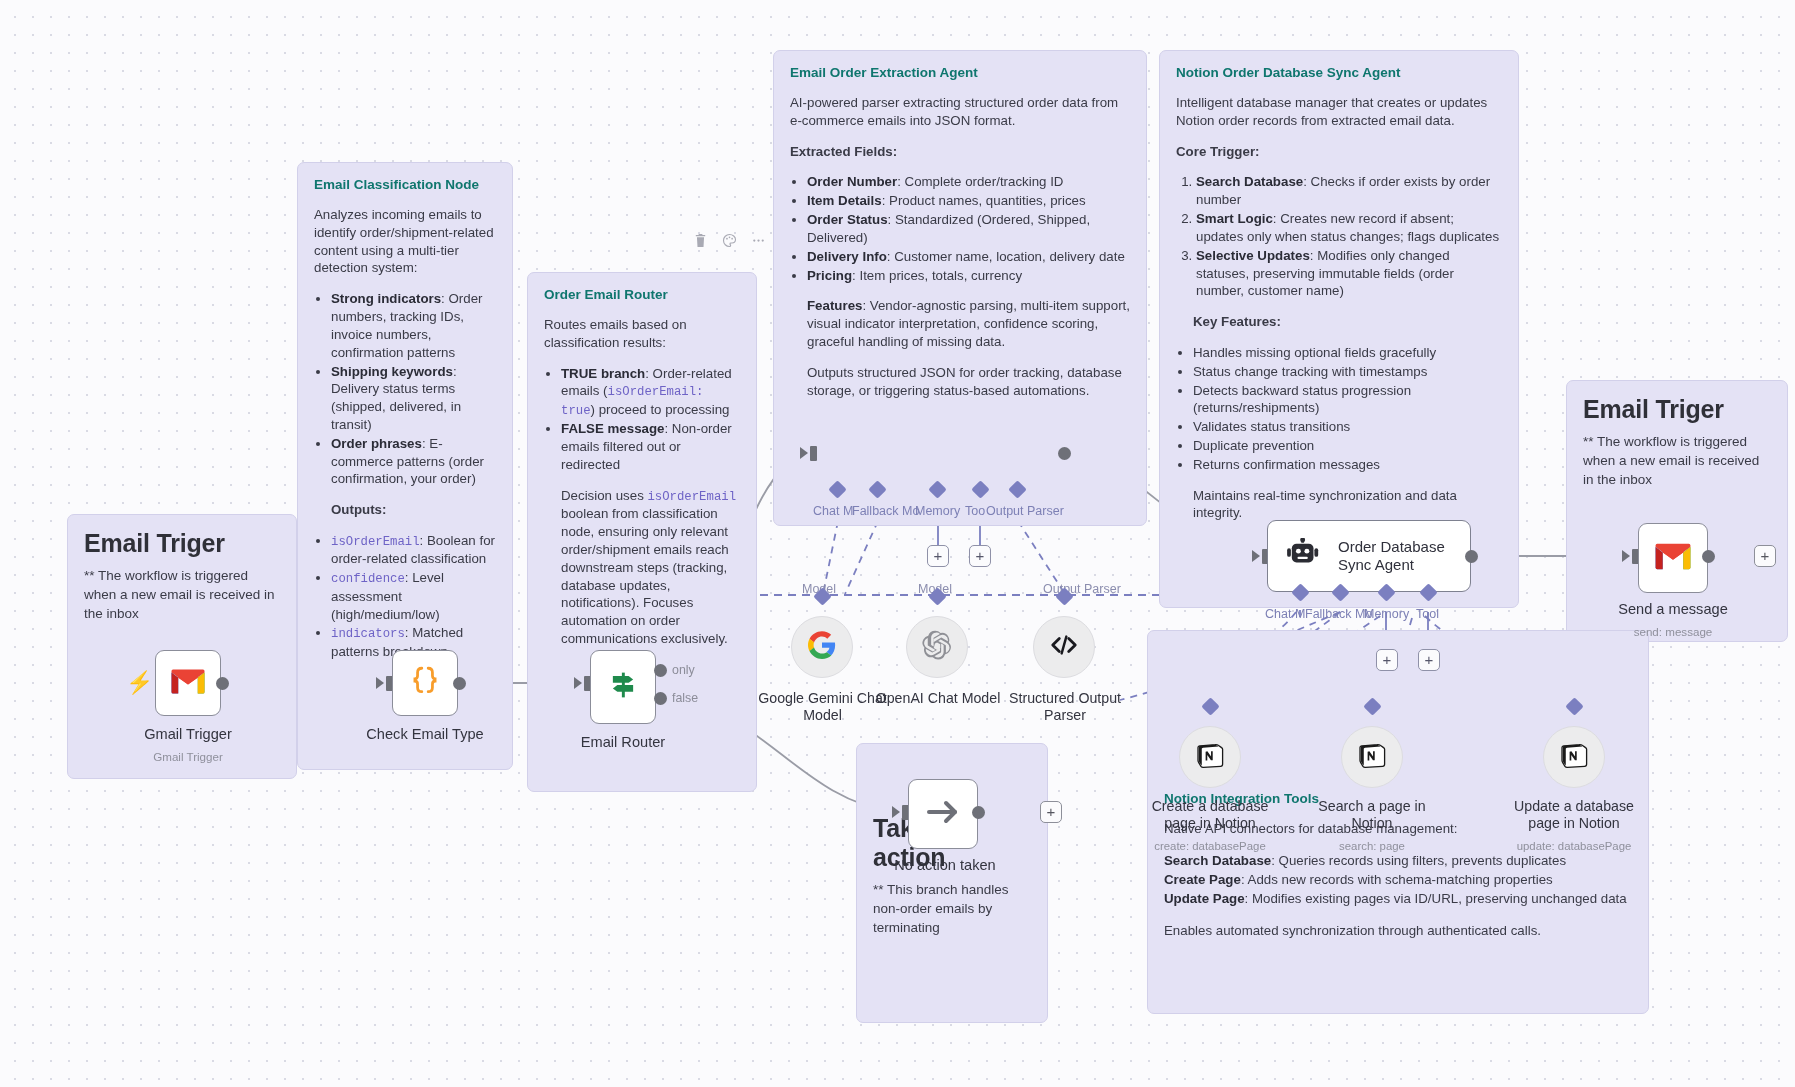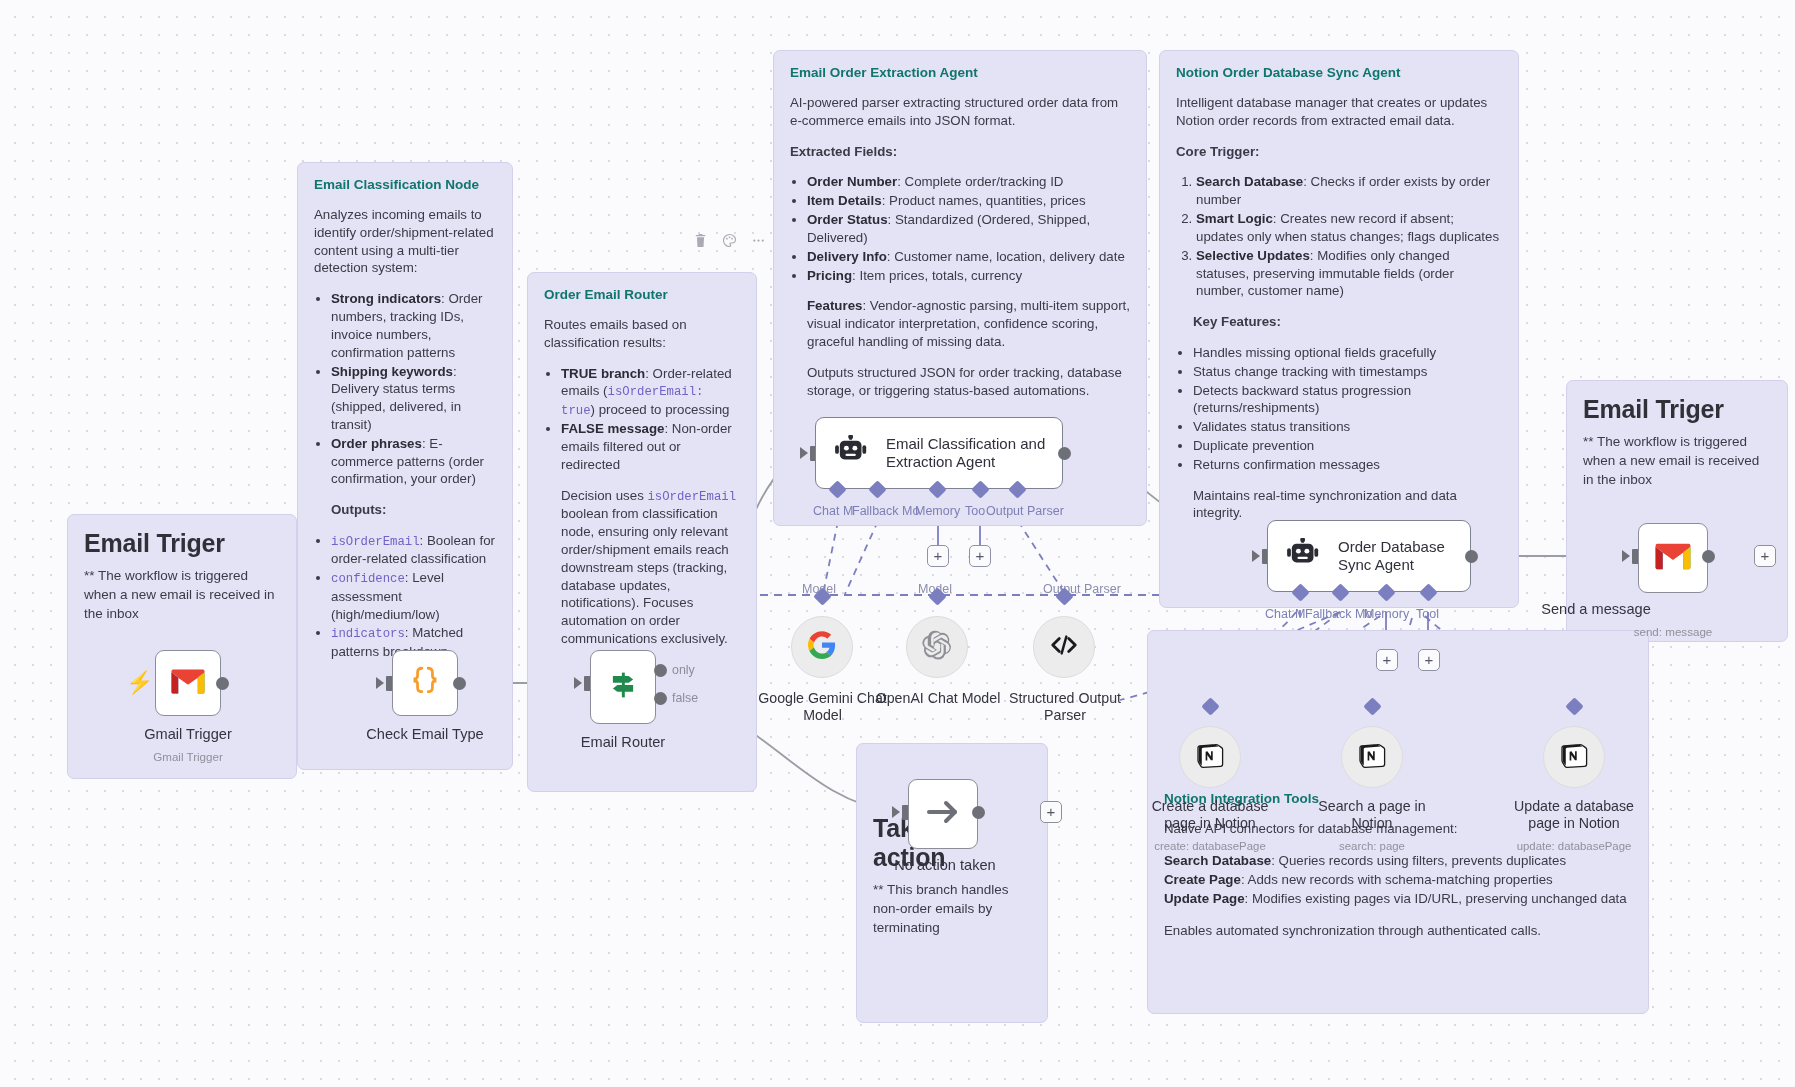--- a/index.html
+++ b/index.html
@@ -423,106 +423,91 @@
     </span>
   </div>
   <div class="port-out" style="left:654px; top:664px;"></div>
   <div class="edge-label" style="left:672px; top:663px;">only</div>
   <div class="port-out" style="left:654px; top:692px;"></div>
   <div class="edge-label" style="left:672px; top:691px;">false</div>
   <div class="node-label" style="left:533px; top:734px; width:180px;">Email Router</div>
 
   <div class="port-arrow" style="left:800px; top:447px;"></div>
   <div class="port-in" style="left:810px; top:446px;"></div>
-  <div class="node agent" style="left:815px; top:417px; width:248px; height:72px;">
+  <div class="port-out" style="left:1058px; top:447px;"></div>
+
+  <div class="diamond" style="left:831px; top:483px;"></div>
+  <div class="diamond" style="left:871px; top:483px;"></div>
+  <div class="diamond" style="left:931px; top:483px;"></div>
+  <div class="diamond" style="left:974px; top:483px;"></div>
+  <div class="diamond" style="left:1011px; top:483px;"></div>
+
+  <div class="sub-port-label" style="left:813px; top:504px;">Chat M</div>
+  <div class="sub-port-label" style="left:852px; top:504px;">Fallback Mo</div>
+  <div class="sub-port-label" style="left:915px; top:504px;">Memory</div>
+  <div class="sub-port-label" style="left:965px; top:504px;">Too</div>
+  <div class="sub-port-label" style="left:986px; top:504px;">Output Parser</div>
+
+  <div class="plus-btn" style="left:927px; top:545px;">+</div>
+  <div class="plus-btn" style="left:969px; top:545px;">+</div>
+
+  <div class="sub-port-label grey" style="left:802px; top:582px;">Model</div>
+  <div class="sub-port-label grey" style="left:918px; top:582px;">Model</div>
+  <div class="sub-port-label grey" style="left:1043px; top:582px;">Output Parser</div>
+
+  <div class="diamond" style="left:816px; top:590px;"></div>
+  <div class="circ-node" style="left:791px; top:616px;">
+    <span>
+      <svg width="28" height="28" viewBox="0 0 48 48">
+        <path fill="#EA4335" d="M24 9.5c3.5 0 6.6 1.2 9 3.6l6.7-6.7C35.6 2.6 30.2.5 24 .5 14.6.5 6.5 5.9 2.6 13.8l7.8 6.1C12.3 14 17.6 9.5 24 9.5z"></path>
+        <path fill="#4285F4" d="M46.5 24.5c0-1.6-.1-3.2-.4-4.7H24v9h12.7c-.6 3-2.3 5.5-4.8 7.2l7.6 5.9c4.4-4.1 7-10.1 7-17.4z"></path>
+        <path fill="#FBBC05" d="M10.4 28.6c-.5-1.4-.8-2.9-.8-4.6s.3-3.2.8-4.6l-7.8-6.1C1 16.5 0 20.1 0 24s1 7.5 2.6 10.7l7.8-6.1z"></path>
+        <path fill="#34A853" d="M24 48c6.5 0 11.9-2.1 15.9-5.8l-7.6-5.9c-2.1 1.4-4.8 2.3-8.3 2.3-6.4 0-11.7-4.5-13.6-10.4l-7.8 6.1C6.5 42.1 14.6 48 24 48z"></path>
+      </svg>
+    </span>
+  </div>
+  <div class="circ-label" style="left:750px; top:690px; width:145px;">Google Gemini Chat Model</div>
+
+  <div class="diamond" style="left:931px; top:590px;"></div>
+  <div class="circ-node" style="left:906px; top:616px;">
+    <span>
+      <svg width="30" height="30" viewBox="0 0 24 24">
+        <path fill="#8f9096" d="M21.5 9.9a5.7 5.7 0 0 0-.5-4.7 5.8 5.8 0 0 0-6.2-2.8A5.7 5.7 0 0 0 10.5.6a5.8 5.8 0 0 0-5.5 4A5.7 5.7 0 0 0 1.2 7.4a5.8 5.8 0 0 0 .7 6.8 5.7 5.7 0 0 0 .5 4.7 5.8 5.8 0 0 0 6.2 2.8 5.7 5.7 0 0 0 4.3 1.9 5.8 5.8 0 0 0 5.5-4 5.7 5.7 0 0 0 3.8-2.8 5.8 5.8 0 0 0-.7-6.9zM12.9 21.9a4.3 4.3 0 0 1-2.8-1l.1-.1 4.7-2.7a.8.8 0 0 0 .4-.7v-6.6l2 1.2v5.5a4.3 4.3 0 0 1-4.4 4.4zM3.6 17.9a4.3 4.3 0 0 1-.5-2.9l.1.1 4.7 2.7a.8.8 0 0 0 .8 0l5.7-3.3v2.3l-4.8 2.8a4.3 4.3 0 0 1-5.9-1.6zM2.3 8.2a4.3 4.3 0 0 1 2.3-1.9v5.6a.8.8 0 0 0 .4.7l5.7 3.3-2 1.2-4.8-2.8a4.3 4.3 0 0 1-1.6-5.9zm16.4 3.8l-5.7-3.3 2-1.2 4.8 2.8a4.3 4.3 0 0 1-.7 7.8V12.7a.8.8 0 0 0-.4-.7zm2-3l-.1-.1-4.7-2.7a.8.8 0 0 0-.8 0l-5.7 3.3V7.2l4.8-2.8a4.3 4.3 0 0 1 6.4 4.5zM9.3 13.1l-2-1.2V6.4a4.3 4.3 0 0 1 7.1-3.3l-.1.1-4.7 2.7a.8.8 0 0 0-.4.7zm1.1-2.3L12 9.9l2.6 1.5v3L12 15.9l-2.6-1.5z"></path>
+      </svg>
+    </span>
+  </div>
+  <div class="circ-label" style="left:868px; top:690px; width:140px;">OpenAI Chat Model</div>
+
+  <div class="diamond" style="left:1058px; top:590px;"></div>
+  <div class="circ-node" style="left:1033px; top:616px;">
+    <span>
+      <svg width="30" height="30" viewBox="0 0 32 32">
+        <path d="M11 9L4 16l7 7" fill="none" stroke="#1a1a1f" stroke-width="3" stroke-linecap="round" stroke-linejoin="round"></path>
+        <path d="M21 9l7 7-7 7" fill="none" stroke="#1a1a1f" stroke-width="3" stroke-linecap="round" stroke-linejoin="round"></path>
+        <path d="M18.5 7l-5 18" fill="none" stroke="#1a1a1f" stroke-width="2.6" stroke-linecap="round"></path>
+      </svg>
+    </span>
+  </div>
+  <div class="circ-label" style="left:1003px; top:690px; width:124px;">Structured Output Parser</div>
+
+  <div class="port-arrow" style="left:1252px; top:550px;"></div>
+  <div class="port-in" style="left:1262px; top:549px;"></div>
+  <div class="node agent" style="left:1267px; top:520px; width:204px; height:72px;">
     <span>
       <svg width="38" height="32" viewBox="0 0 40 34">
         <rect x="16" y="0" width="3" height="5" fill="#2b2c33"></rect>
         <circle cx="17.5" cy="2" r="2.6" fill="#2b2c33"></circle>
         <rect x="6" y="6" width="23" height="20" rx="5" fill="#2b2c33"></rect>
         <circle cx="13" cy="14" r="2.6" fill="#fff"></circle>
         <circle cx="22" cy="14" r="2.6" fill="#fff"></circle>
         <rect x="12" y="20" width="11" height="2.4" rx="1.2" fill="#fff"></rect>
         <rect x="1" y="11" width="4" height="9" rx="2" fill="#2b2c33"></rect>
         <rect x="30" y="11" width="4" height="9" rx="2" fill="#2b2c33"></rect>
       </svg>
     </span>
-    <span class="agent-title" style="width:160px;">Email Classification and Extraction Agent</span>
-  </div>
-  <div class="port-out" style="left:1058px; top:447px;"></div>
-
-  <div class="diamond" style="left:831px; top:483px;"></div>
-  <div class="diamond" style="left:871px; top:483px;"></div>
-  <div class="diamond" style="left:931px; top:483px;"></div>
-  <div class="diamond" style="left:974px; top:483px;"></div>
-  <div class="diamond" style="left:1011px; top:483px;"></div>
-
-  <div class="sub-port-label" style="left:813px; top:504px;">Chat M</div>
-  <div class="sub-port-label" style="left:852px; top:504px;">Fallback Mo</div>
-  <div class="sub-port-label" style="left:915px; top:504px;">Memory</div>
-  <div class="sub-port-label" style="left:965px; top:504px;">Too</div>
-  <div class="sub-port-label" style="left:986px; top:504px;">Output Parser</div>
-
-  <div class="plus-btn" style="left:927px; top:545px;">+</div>
-  <div class="plus-btn" style="left:969px; top:545px;">+</div>
-
-  <div class="sub-port-label grey" style="left:802px; top:582px;">Model</div>
-  <div class="sub-port-label grey" style="left:918px; top:582px;">Model</div>
-  <div class="sub-port-label grey" style="left:1043px; top:582px;">Output Parser</div>
-
-  <div class="diamond" style="left:816px; top:590px;"></div>
-  <div class="circ-node" style="left:791px; top:616px;">
-    <span>
-      <svg width="28" height="28" viewBox="0 0 48 48">
-        <path fill="#EA4335" d="M24 9.5c3.5 0 6.6 1.2 9 3.6l6.7-6.7C35.6 2.6 30.2.5 24 .5 14.6.5 6.5 5.9 2.6 13.8l7.8 6.1C12.3 14 17.6 9.5 24 9.5z"></path>
-        <path fill="#4285F4" d="M46.5 24.5c0-1.6-.1-3.2-.4-4.7H24v9h12.7c-.6 3-2.3 5.5-4.8 7.2l7.6 5.9c4.4-4.1 7-10.1 7-17.4z"></path>
-        <path fill="#FBBC05" d="M10.4 28.6c-.5-1.4-.8-2.9-.8-4.6s.3-3.2.8-4.6l-7.8-6.1C1 16.5 0 20.1 0 24s1 7.5 2.6 10.7l7.8-6.1z"></path>
-        <path fill="#34A853" d="M24 48c6.5 0 11.9-2.1 15.9-5.8l-7.6-5.9c-2.1 1.4-4.8 2.3-8.3 2.3-6.4 0-11.7-4.5-13.6-10.4l-7.8 6.1C6.5 42.1 14.6 48 24 48z"></path>
-      </svg>
-    </span>
-  </div>
-  <div class="circ-label" style="left:750px; top:690px; width:145px;">Google Gemini Chat Model</div>
-
-  <div class="diamond" style="left:931px; top:590px;"></div>
-  <div class="circ-node" style="left:906px; top:616px;">
-    <span>
-      <svg width="30" height="30" viewBox="0 0 24 24">
-        <path fill="#8f9096" d="M21.5 9.9a5.7 5.7 0 0 0-.5-4.7 5.8 5.8 0 0 0-6.2-2.8A5.7 5.7 0 0 0 10.5.6a5.8 5.8 0 0 0-5.5 4A5.7 5.7 0 0 0 1.2 7.4a5.8 5.8 0 0 0 .7 6.8 5.7 5.7 0 0 0 .5 4.7 5.8 5.8 0 0 0 6.2 2.8 5.7 5.7 0 0 0 4.3 1.9 5.8 5.8 0 0 0 5.5-4 5.7 5.7 0 0 0 3.8-2.8 5.8 5.8 0 0 0-.7-6.9zM12.9 21.9a4.3 4.3 0 0 1-2.8-1l.1-.1 4.7-2.7a.8.8 0 0 0 .4-.7v-6.6l2 1.2v5.5a4.3 4.3 0 0 1-4.4 4.4zM3.6 17.9a4.3 4.3 0 0 1-.5-2.9l.1.1 4.7 2.7a.8.8 0 0 0 .8 0l5.7-3.3v2.3l-4.8 2.8a4.3 4.3 0 0 1-5.9-1.6zM2.3 8.2a4.3 4.3 0 0 1 2.3-1.9v5.6a.8.8 0 0 0 .4.7l5.7 3.3-2 1.2-4.8-2.8a4.3 4.3 0 0 1-1.6-5.9zm16.4 3.8l-5.7-3.3 2-1.2 4.8 2.8a4.3 4.3 0 0 1-.7 7.8V12.7a.8.8 0 0 0-.4-.7zm2-3l-.1-.1-4.7-2.7a.8.8 0 0 0-.8 0l-5.7 3.3V7.2l4.8-2.8a4.3 4.3 0 0 1 6.4 4.5zM9.3 13.1l-2-1.2V6.4a4.3 4.3 0 0 1 7.1-3.3l-.1.1-4.7 2.7a.8.8 0 0 0-.4.7zm1.1-2.3L12 9.9l2.6 1.5v3L12 15.9l-2.6-1.5z"></path>
-      </svg>
-    </span>
-  </div>
-  <div class="circ-label" style="left:868px; top:690px; width:140px;">OpenAI Chat Model</div>
-
-  <div class="diamond" style="left:1058px; top:590px;"></div>
-  <div class="circ-node" style="left:1033px; top:616px;">
-    <span>
-      <svg width="30" height="30" viewBox="0 0 32 32">
-        <path d="M11 9L4 16l7 7" fill="none" stroke="#1a1a1f" stroke-width="3" stroke-linecap="round" stroke-linejoin="round"></path>
-        <path d="M21 9l7 7-7 7" fill="none" stroke="#1a1a1f" stroke-width="3" stroke-linecap="round" stroke-linejoin="round"></path>
-        <path d="M18.5 7l-5 18" fill="none" stroke="#1a1a1f" stroke-width="2.6" stroke-linecap="round"></path>
-      </svg>
-    </span>
-  </div>
-  <div class="circ-label" style="left:1003px; top:690px; width:124px;">Structured Output Parser</div>
-
-  <div class="port-arrow" style="left:1252px; top:550px;"></div>
-  <div class="port-in" style="left:1262px; top:549px;"></div>
-  <div class="node agent" style="left:1267px; top:520px; width:204px; height:72px;">
-    <span>
-      <svg width="38" height="32" viewBox="0 0 40 34">
-        <rect x="16" y="0" width="3" height="5" fill="#2b2c33"></rect>
-        <circle cx="17.5" cy="2" r="2.6" fill="#2b2c33"></circle>
-        <rect x="6" y="6" width="23" height="20" rx="5" fill="#2b2c33"></rect>
-        <circle cx="13" cy="14" r="2.6" fill="#fff"></circle>
-        <circle cx="22" cy="14" r="2.6" fill="#fff"></circle>
-        <rect x="12" y="20" width="11" height="2.4" rx="1.2" fill="#fff"></rect>
-        <rect x="1" y="11" width="4" height="9" rx="2" fill="#2b2c33"></rect>
-        <rect x="30" y="11" width="4" height="9" rx="2" fill="#2b2c33"></rect>
-      </svg>
-    </span>
     <span class="agent-title" style="width:120px;">Order Database Sync Agent</span>
   </div>
   <div class="port-out" style="left:1465px; top:550px;"></div>
 
   <div class="diamond" style="left:1294px; top:586px;"></div>
   <div class="diamond" style="left:1334px; top:586px;"></div>
   <div class="diamond" style="left:1380px; top:586px;"></div>
   <div class="diamond" style="left:1422px; top:586px;"></div>
 
   <div class="sub-port-label" style="left:1265px; top:607px;">Chat M</div>
@@ -596,16 +581,16 @@
         <path fill="#4285F4" d="M2 6v26a2 2 0 0 0 2 2h7V13L2 6z"></path>
         <path fill="#34A853" d="M46 6v26a2 2 0 0 1-2 2h-7V13l9-7z"></path>
         <path fill="#FBBC04" d="M37 13v21h7a2 2 0 0 0 2-2V6l-9 7z"></path>
         <path fill="#C5221F" d="M11 13v21H4a2 2 0 0 1-2-2V6l9 7z"></path>
         <path fill="#EA4335" d="M11 13l13 9 13-9v-3l-13 9-13-9v3z"></path>
       </svg>
     </span>
   </div>
   <div class="port-out" style="left:1702px; top:550px;"></div>
   <div class="plus-btn grey" style="left:1754px; top:545px;">+</div>
-  <div class="node-label" style="left:1516px; top:601px; width:160px;">Send a message</div>
+  <div class="node-label" style="left:1593px; top:601px; width:160px;">Send a message</div>
   <div class="node-sublabel" style="left:1593px; top:625px; width:160px;">send: message</div>
 
 </div>
 
 </body></html>

